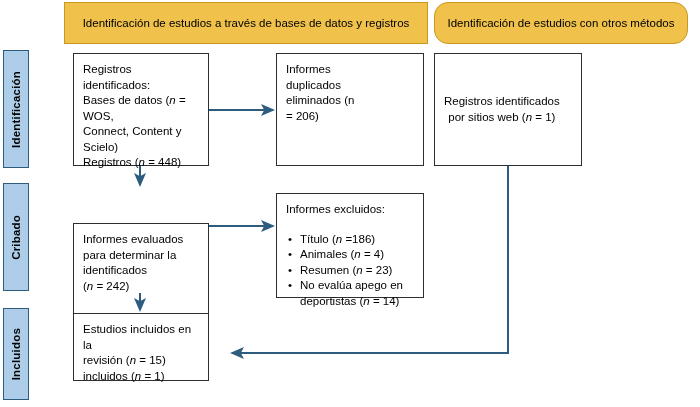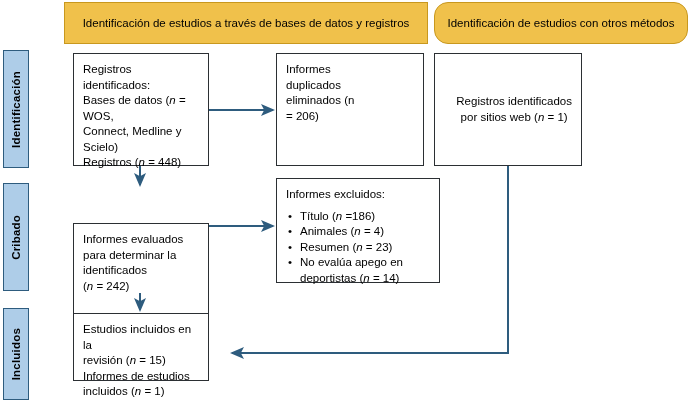--- a/index.html
+++ b/index.html
@@ -68,37 +68,37 @@
     background: #ffffff;
     border: 1.6px solid #2B2F33;
     font-size: 11.5px;
     line-height: 15.5px;
     padding: 8px 9px;
     color: #000;
   }
   .box.centered {
     display: flex;
     align-items: center;
-    justify-content: flex-end;
+    justify-content: flex-start;
     text-align: center;
   }
   #box-identified { left: 73px;  top: 53px;  width: 136px; height: 113px; }
   #box-duplicates { left: 276px; top: 53px;  width: 148px; height: 113px; }
   #box-websites   { left: 434px; top: 53px;  width: 148px; height: 113px; }
   #box-assessed   { left: 73px;  top: 188px; width: 136px; height: 105px; margin-top: 35px; }
-  #box-excluded   { left: 276px; top: 178px; width: 164px; height: 105px; }
+  #box-excluded   { left: 276px; top: 193px; width: 148px; height: 105px; }
   #box-included   { left: 73px;  top: 313px; width: 136px; height: 68px; }
 
   .box-line { display: block; }
   .ital { font-style: italic; }
 
   
   .bullets {
     list-style: none;
-    margin: 6px 0 0 0;
+    margin: 14px 0 0 0;
     padding: 0;
   }
   .bullets li {
     position: relative;
     padding-left: 14px;
     margin: 0;
     line-height: 15.5px;
   }
   .bullets li::before {
     content: "\2022";
@@ -130,21 +130,21 @@
   <div class="stage" id="stage-crib">
     <span>Cribado</span>
   </div>
   <div class="stage" id="stage-incl">
     <span>Incluidos</span>
   </div>
 
   <div class="box" id="box-identified">
     <span class="box-line">Registros identificados:</span>
     <span class="box-line">Bases de datos (<span class="ital">n</span> = WOS,</span>
-    <span class="box-line">Connect, Medline y Scielo)</span>
+    <span class="box-line">Connect, Content y Scielo)</span>
     <span class="box-line">Registros (<span class="ital">n</span> = 448)</span>
   </div>
 
   <div class="box" id="box-duplicates">
     <span class="box-line">Informes</span>
     <span class="box-line">duplicados</span>
     <span class="box-line">eliminados (n</span>
     <span class="box-line">= 206)</span>
   </div>
 
@@ -168,21 +168,20 @@
       <li>Título (<span class="ital">n</span> =186)</li>
       <li>Animales (<span class="ital">n</span> = 4)</li>
       <li>Resumen (<span class="ital">n</span> = 23)</li>
       <li>No evalúa apego en deportistas (<span class="ital">n</span> = 14)</li>
     </ul>
   </div>
 
   <div class="box" id="box-included">
     <span class="box-line">Estudios incluidos en la</span>
     <span class="box-line">revisión (<span class="ital">n</span> = 15)</span>
-    <span class="box-line">Informes de estudios</span>
     <span class="box-line">incluidos (<span class="ital">n</span> = 1)</span>
   </div>
 
   <svg id="connectors" viewBox="0 0 700 407" width="700" height="407" xmlns="http://www.w3.org/2000/svg">
     <defs>
       <marker id="arrowhead" markerWidth="7" markerHeight="7" refX="6" refY="3" orient="auto" markerUnits="strokeWidth">
         <path d="M0,0 L7,3 L0,6 L1.6,3 Z" fill="#2E5C7E"></path>
       </marker>
     </defs>
 

